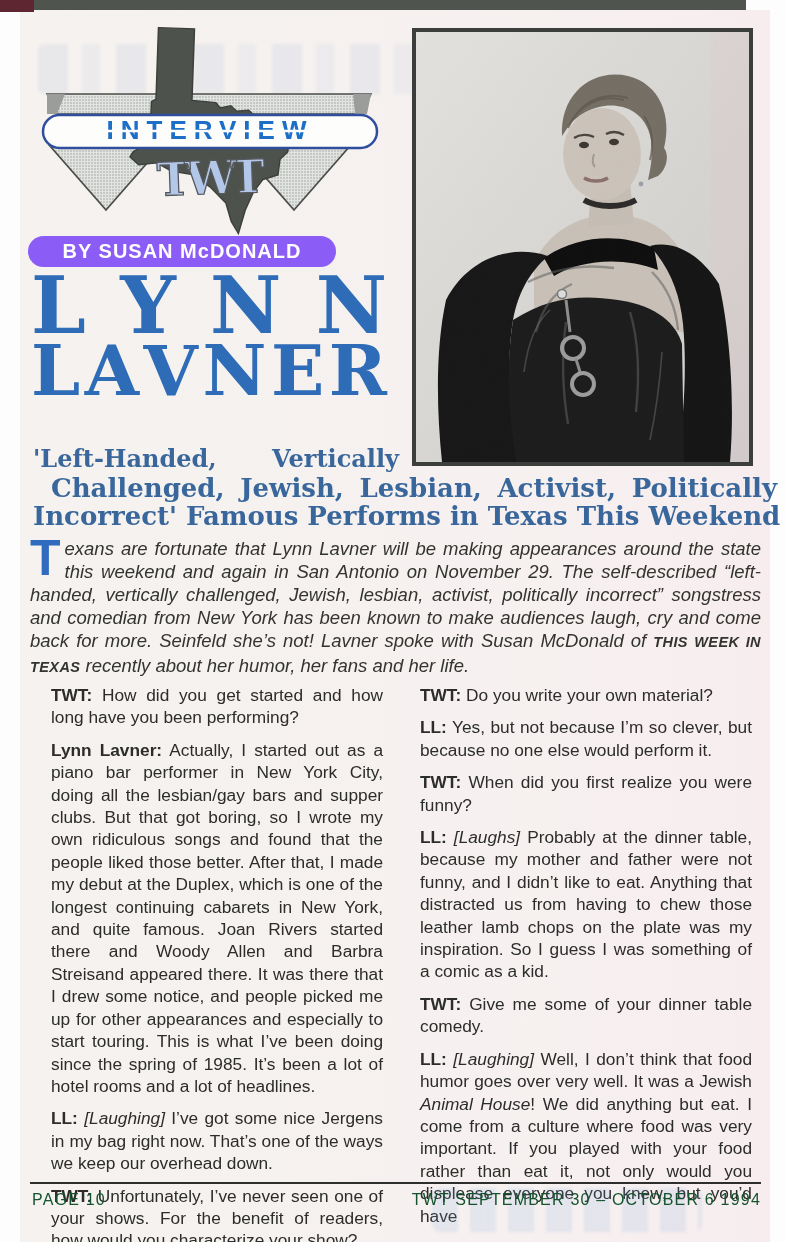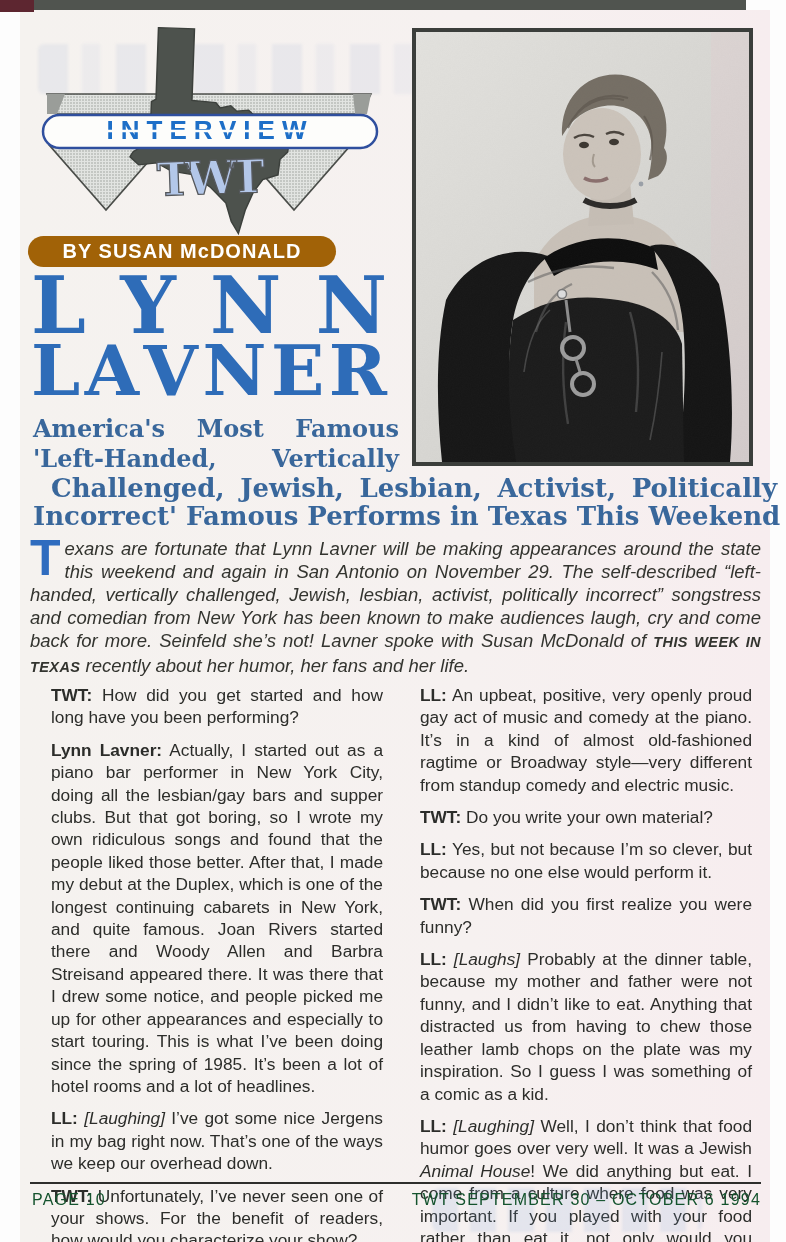--- a/index.html
+++ b/index.html
@@ -19,21 +19,21 @@
   .ghost-top{left:38px;top:44px;width:706px;height:50px;
     background:repeating-linear-gradient(90deg,rgba(150,168,205,.28) 0 30px,rgba(150,168,205,0) 30px 44px,rgba(150,168,205,.2) 44px 62px,rgba(150,168,205,0) 62px 78px);
     border-radius:6px;}
   .ghost-bottom{left:432px;top:1188px;width:270px;height:44px;
     background:repeating-linear-gradient(90deg,rgba(120,160,215,.30) 0 26px,rgba(120,160,215,0) 26px 38px);
     border-radius:8px;}
 
   
   .masthead{position:absolute;left:25px;top:24px;width:368px;height:250px;}
   .byline-pill{position:absolute;left:28px;top:236px;width:308px;height:31px;border-radius:16px;
-    background:#a16207;color:#fff;font-weight:bold;font-size:20px;letter-spacing:1px;
+    background:#8b5cf6;color:#fff;font-weight:bold;font-size:20px;letter-spacing:1px;
     line-height:31px;text-align:center;}
 
   
   .headline-line{position:absolute;left:31px;width:356px;display:flex;justify-content:space-between;
     font-family:"DejaVu Serif",serif;font-weight:bold;color:#2e6cb8;transform-origin:left top;}
   .hl1{top:270px;font-size:78px;line-height:72px;}
   .hl2{top:338px;font-size:70px;line-height:66px;}
 
   .subhead{position:absolute;font-family:"DejaVu Serif",serif;font-weight:bold;color:#39679b;
     text-align:justify;text-align-last:justify;white-space:nowrap;}
@@ -126,21 +126,20 @@
     </div>
   <div class="headline-line hl2">
       <span>L</span>
       <span>A</span>
       <span>V</span>
       <span>N</span>
       <span>E</span>
       <span>R</span>
     </div>
 
-  <div class="subhead sh1">America's Most Famous</div>
   <div class="subhead sh2">'Left-Handed, Vertically</div>
   <div class="subhead sh3">Challenged, Jewish, Lesbian, Activist, Politically</div>
   <div class="subhead sh4">Incorrect' Famous Performs in Texas This Weekend</div>
 
   <div class="photo-frame">
     <svg viewBox="0 0 333 430" preserveAspectRatio="none">
       <defs>
         <linearGradient id="pbg" x1="0" y1="0" x2="1" y2="1">
           <stop offset="0" stop-color="#e3e2de"></stop>
           <stop offset="0.55" stop-color="#d7d6d2"></stop>
@@ -193,25 +192,25 @@
     <span class="dropcap">T</span><span><span class="seg-n">exans are fortunate that Lynn Lavner will be making appearances around the state this weekend and again in San Antonio on November 29. The self-described “left-handed, vertically challenged, Jewish, lesbian, activist, politically incorrect” songstress and comedian from New York has been known to make audiences laugh, cry and come back for more. Seinfeld she’s not! Lavner spoke with Susan McDonald of </span><span class="seg-caps">THIS WEEK IN TEXAS</span><span class="seg-n"> recently about her humor, her fans and her life.</span></span>
   </div>
 
   <div class="column col-left">
       <p><span class="seg-b">TWT:</span><span class="seg-n"> How did you get started and how long have you been performing?</span></p>
       <p><span class="seg-b">Lynn Lavner:</span><span class="seg-n"> Actually, I started out as a piano bar performer in New York City, doing all the lesbian/gay bars and supper clubs. But that got boring, so I wrote my own ridiculous songs and found that the people liked those better. After that, I made my debut at the Duplex, which is one of the longest continuing cabarets in New York, and quite famous. Joan Rivers started there and Woody Allen and Barbra Streisand appeared there. It was there that I drew some notice, and people picked me up for other appearances and especially to start touring. This is what I’ve been doing since the spring of 1985. It’s been a lot of hotel rooms and a lot of headlines.</span></p>
       <p><span class="seg-b">LL:</span><span class="seg-i"> [Laughing]</span><span class="seg-n"> I’ve got some nice Jergens in my bag right now. That’s one of the ways we keep our overhead down.</span></p>
       <p><span class="seg-b">TWT:</span><span class="seg-n"> Unfortunately, I’ve never seen one of your shows. For the benefit of readers, how would you characterize your show?</span></p>
     </div>
   <div class="column col-right">
-      <p><span class="seg-b">LL:</span><span class="seg-n"> An upbeat, positive, very openly proud gay act of music and comedy at the piano. It’s in a kind of almost old-fashioned ragtime or Broadway style—very different from standup comedy and electric music.</span></p>
       <p><span class="seg-b">TWT:</span><span class="seg-n"> Do you write your own material?</span></p>
       <p><span class="seg-b">LL:</span><span class="seg-n"> Yes, but not because I’m so clever, but because no one else would perform it.</span></p>
       <p><span class="seg-b">TWT:</span><span class="seg-n"> When did you first realize you were funny?</span></p>
       <p><span class="seg-b">LL:</span><span class="seg-i"> [Laughs]</span><span class="seg-n"> Probably at the dinner table, because my mother and father were not funny, and I didn’t like to eat. Anything that distracted us from having to chew those leather lamb chops on the plate was my inspiration. So I guess I was something of a comic as a kid.</span></p>
+      <p><span class="seg-b">TWT:</span><span class="seg-n"> Give me some of your dinner table comedy.</span></p>
       <p><span class="seg-b">LL:</span><span class="seg-i"> [Laughing]</span><span class="seg-n"> Well, I don’t think that food humor goes over very well. It was a Jewish </span><span class="seg-i">Animal House</span><span class="seg-n">! We did anything but eat. I come from a culture where food was very important. If you played with your food rather than eat it, not only would you displease everyone you knew, but you’d have</span></p>
     </div>
 
   <div class="ghost ghost-bottom"></div>
   <div class="footer-rule"></div>
   <div class="footer-text footer-left">PAGE 10</div>
   <div class="footer-text footer-right">TWT SEPTEMBER 30 – OCTOBER 6 1994</div>
 </div>
 
 </body></html>

